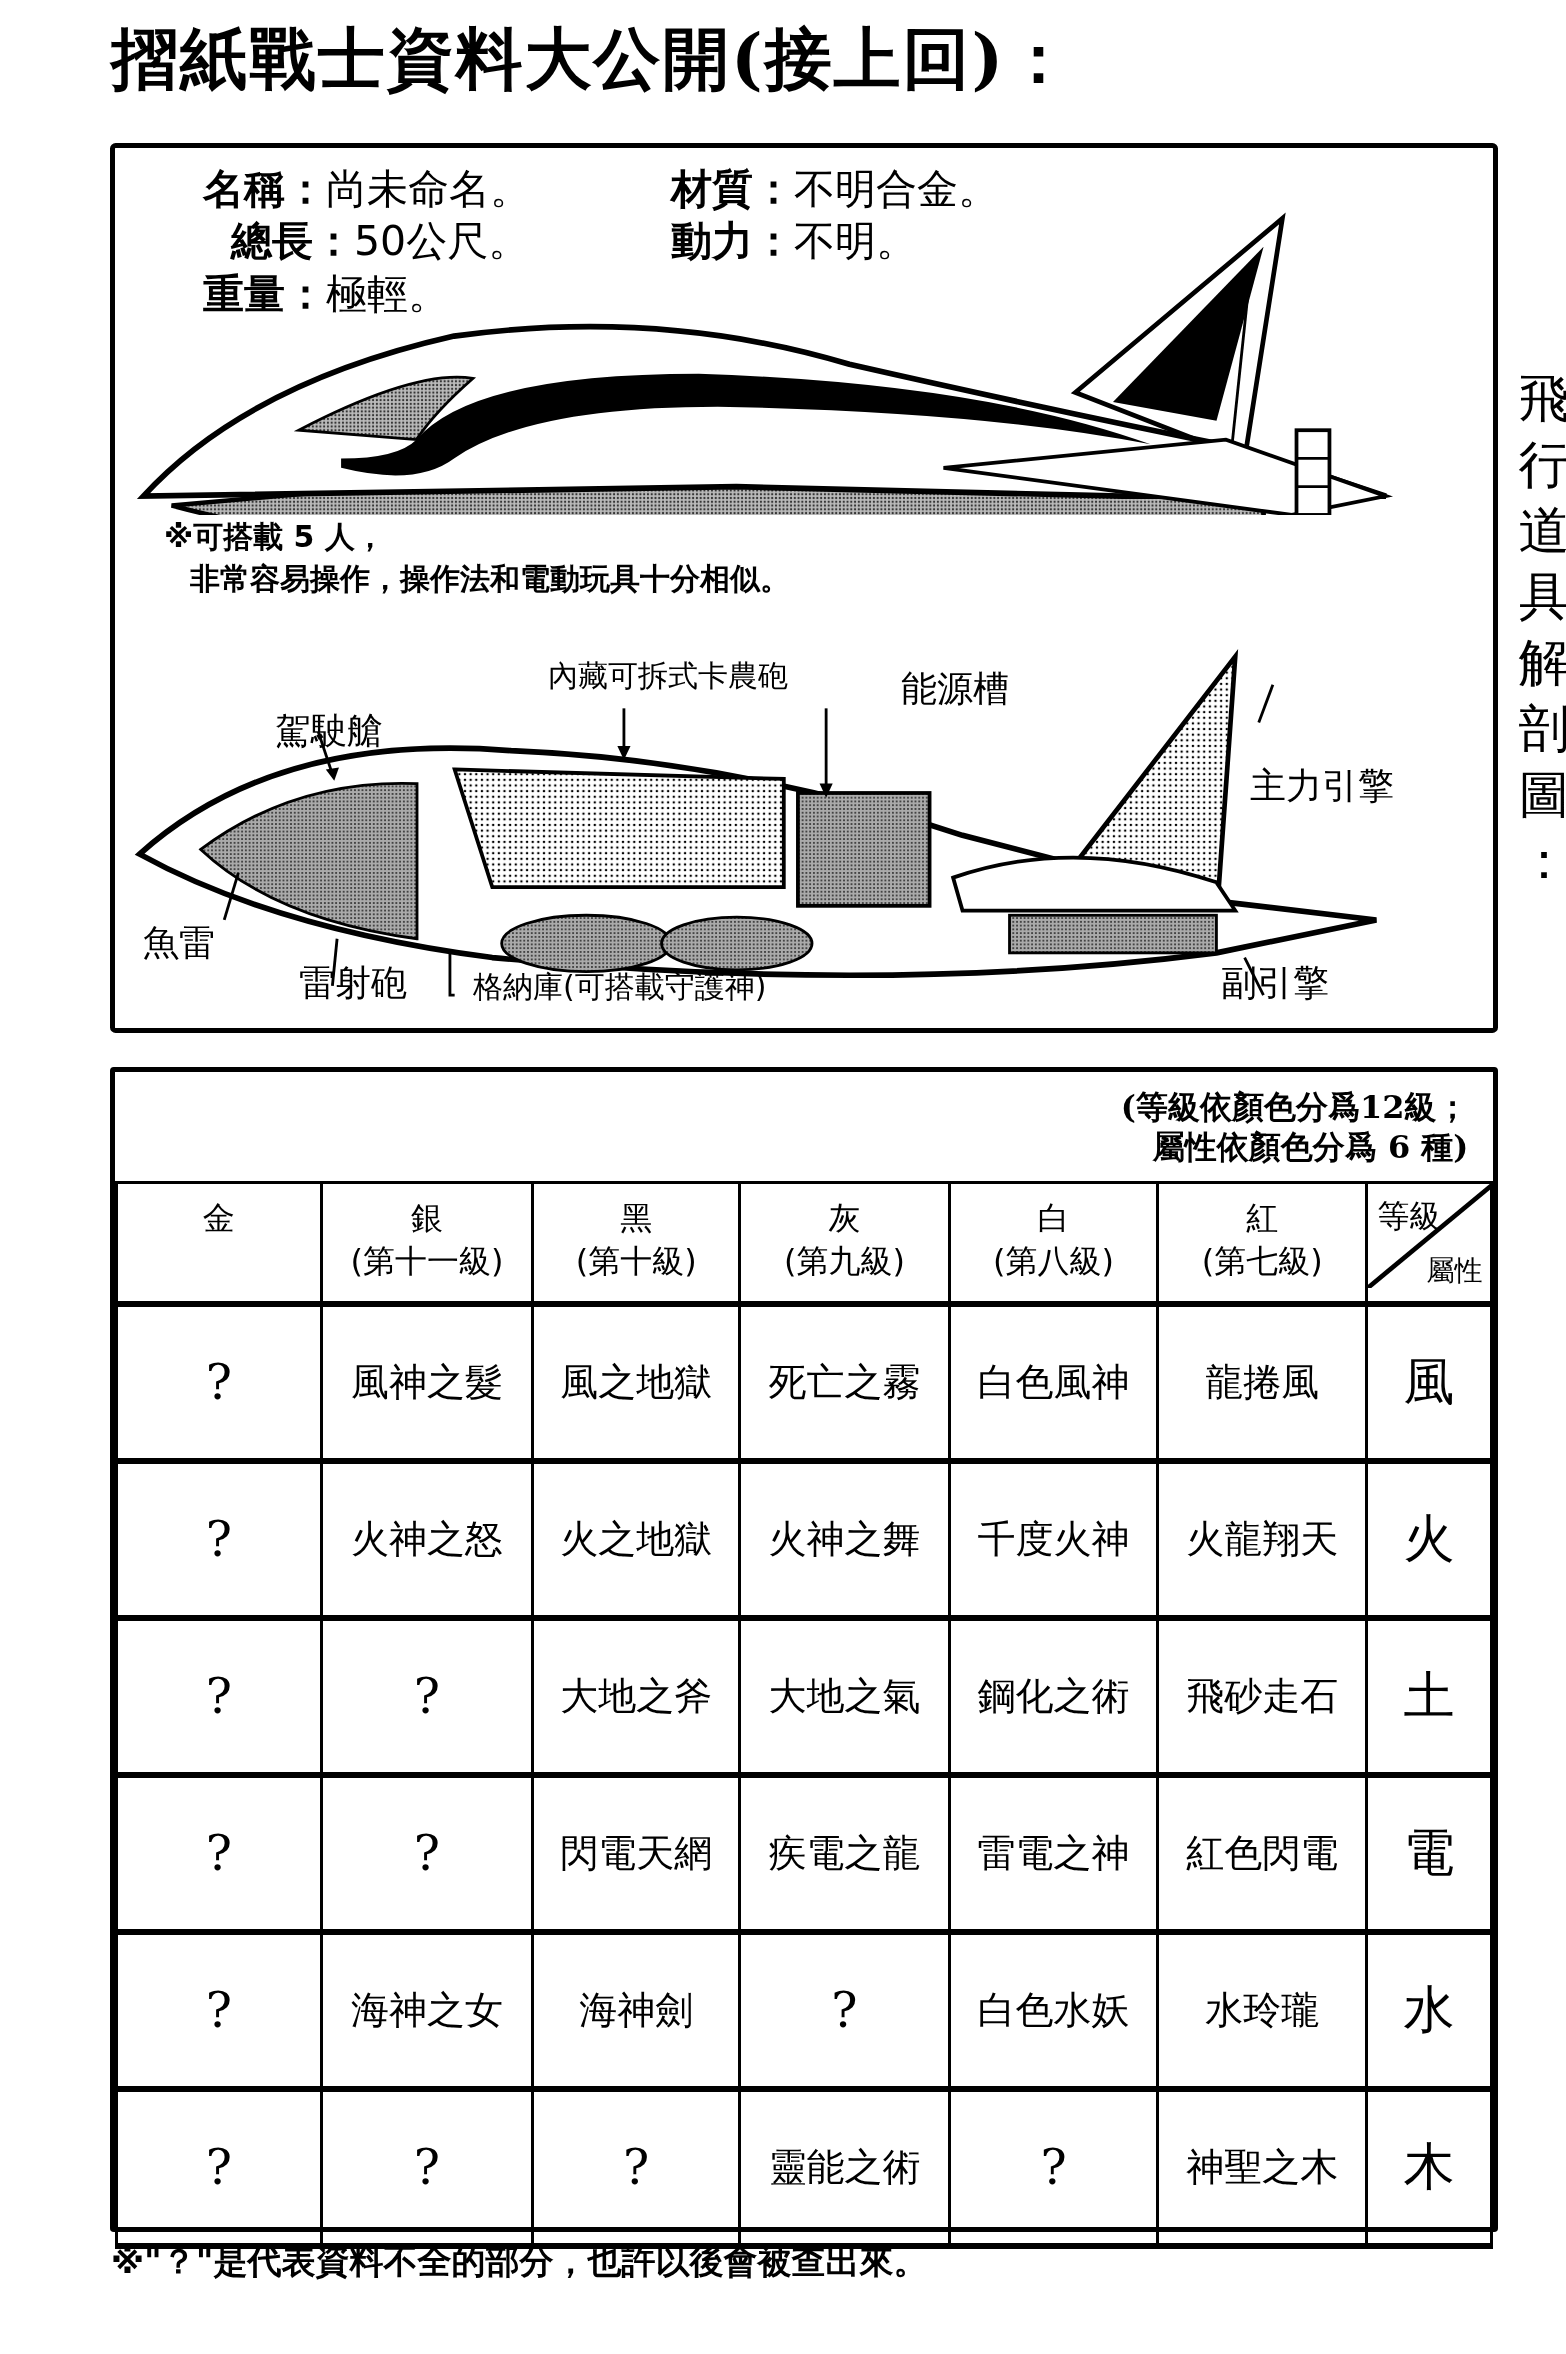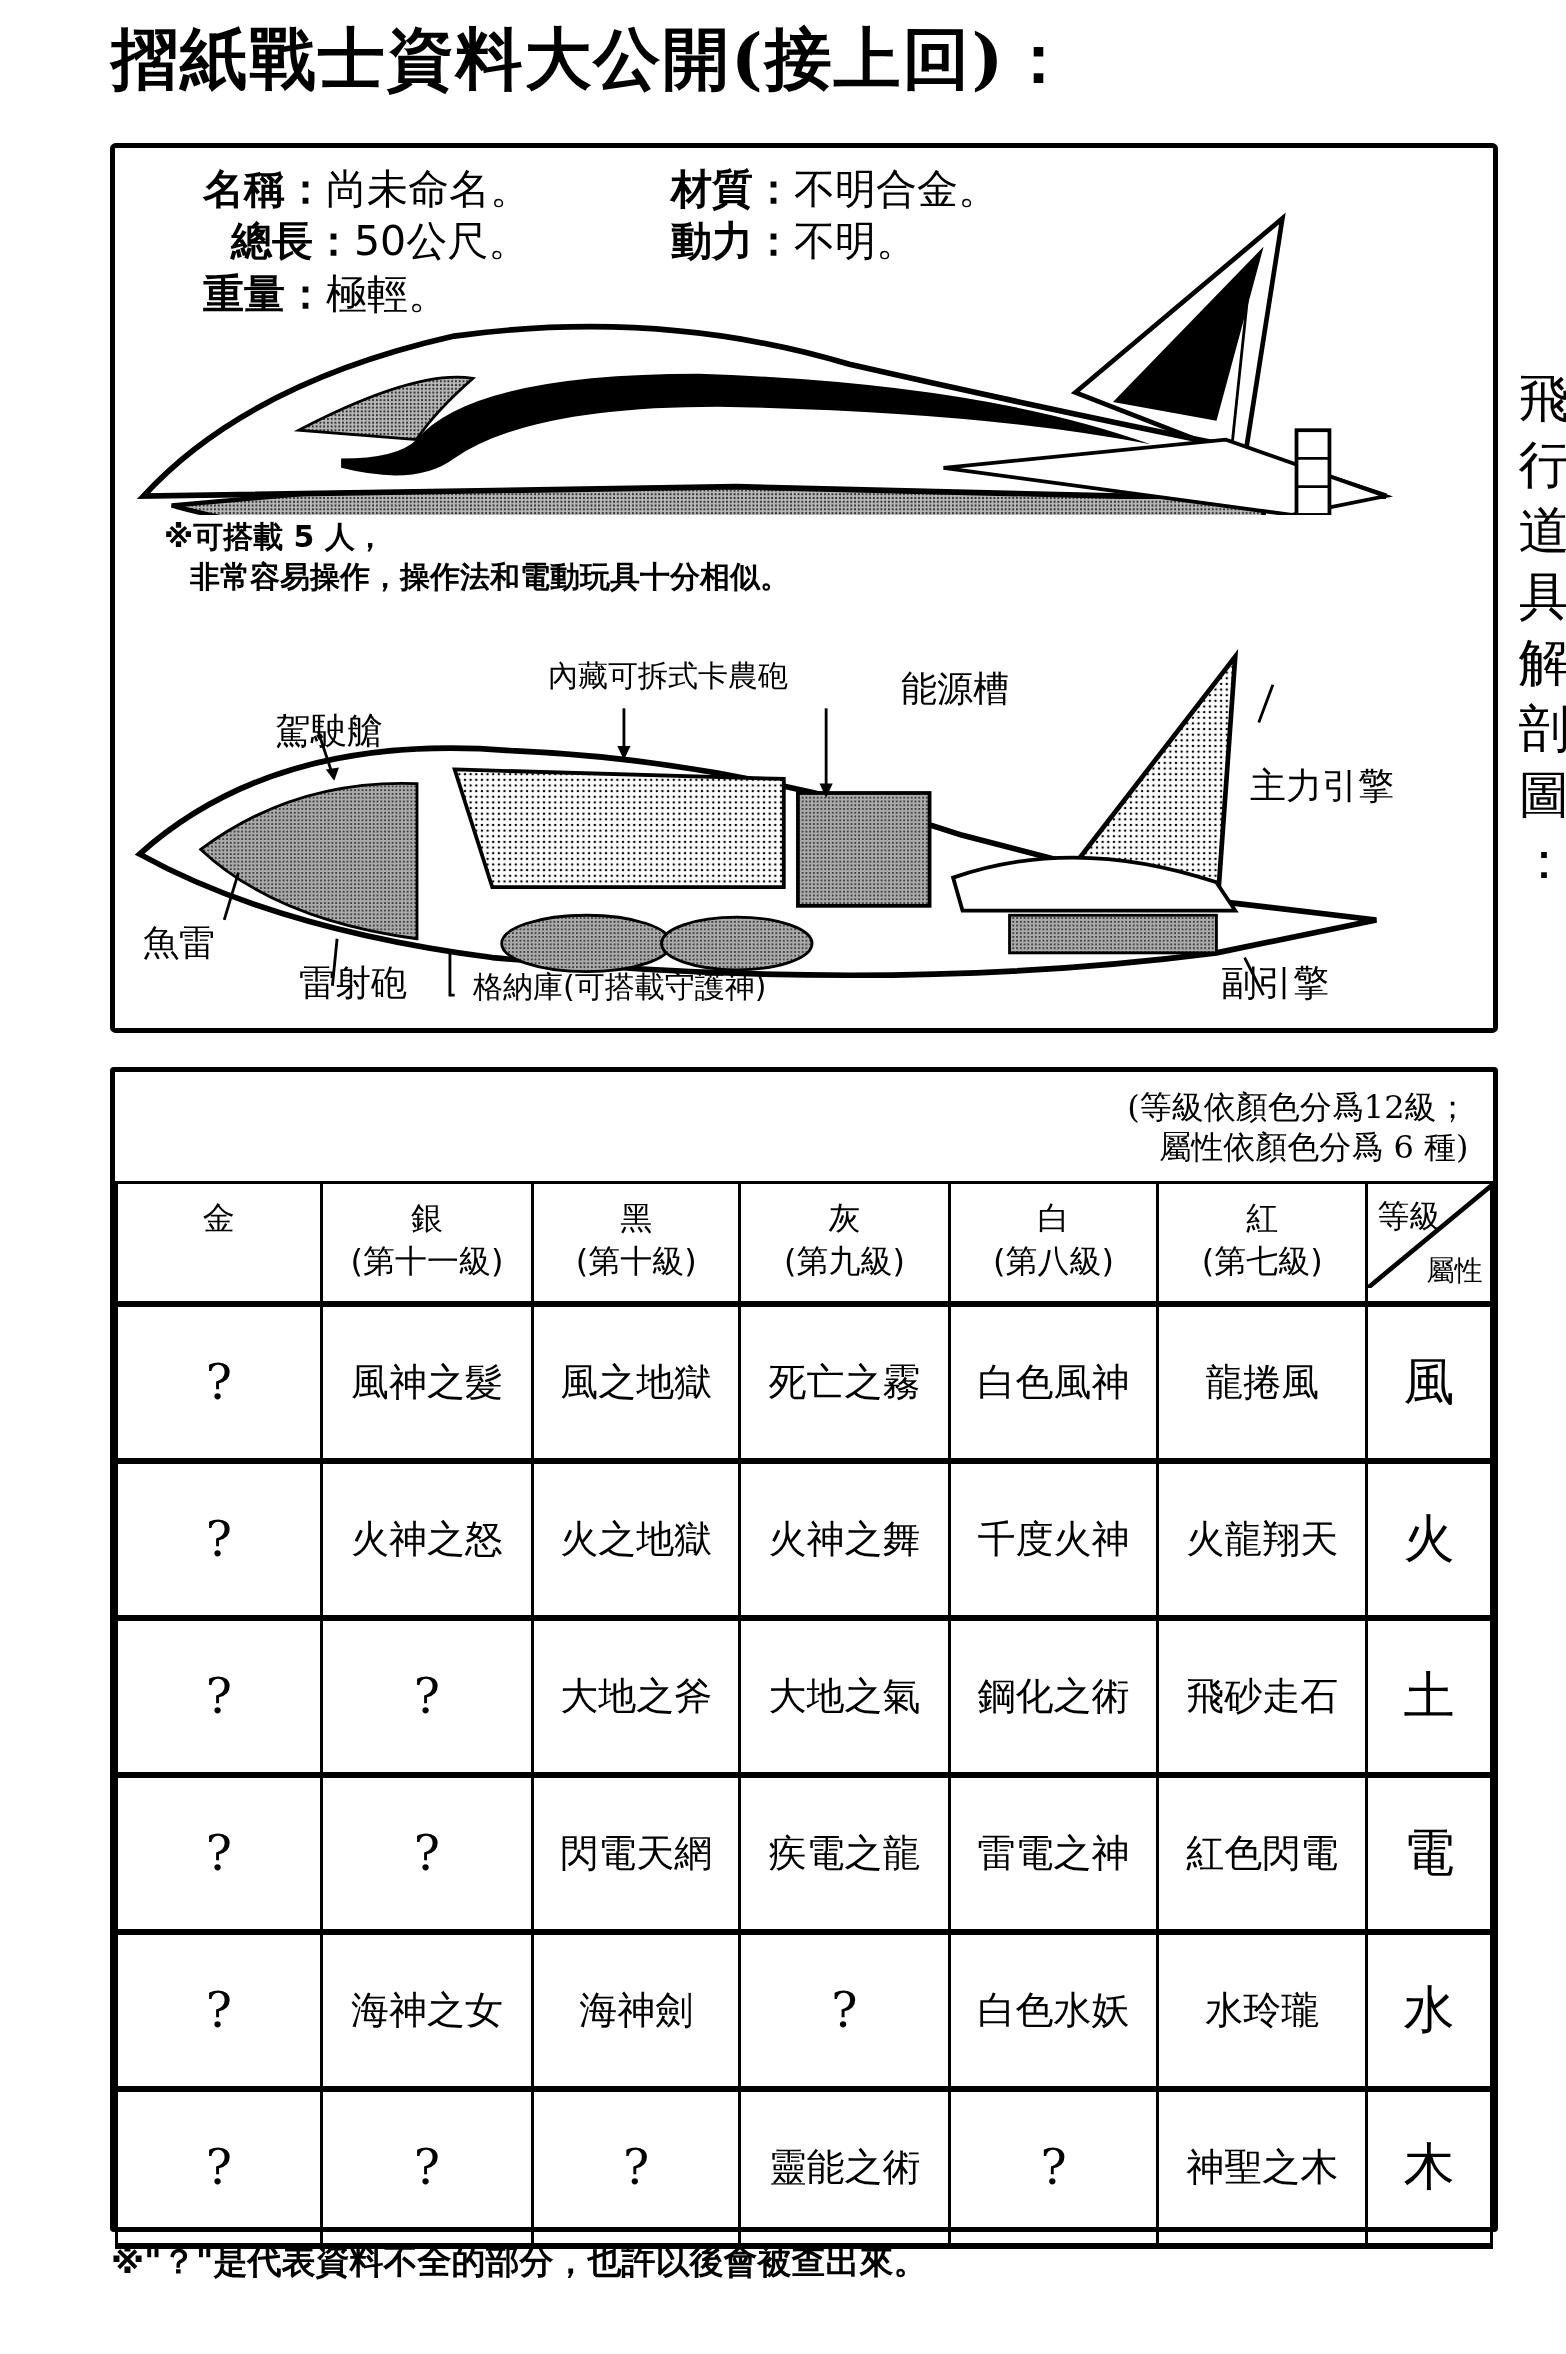--- a/index.html
+++ b/index.html
@@ -11,21 +11,21 @@
   .spec { font-family:"DejaVu Sans","Liberation Sans",sans-serif; font-weight:bold; font-size:41px; line-height:1; white-space:nowrap; }
   .spec .val { font-weight:normal; }
   #side-title { left:1401px; top:218px; width:56px; font-size:51px; line-height:66px; text-align:center; }
   #side-title span { display:block; }
   .note { font-family:"DejaVu Sans","Liberation Sans",sans-serif; font-weight:bold; font-size:30px; line-height:40px; white-space:nowrap; }
   .callout { font-family:"DejaVu Sans","Liberation Sans",sans-serif; font-size:36px; line-height:1; white-space:nowrap; }
   .callout.sm { font-size:30px; }
   svg { position:absolute; }
   #table-wrap { left:110px; top:1067px; width:1378px; height:1155px; border:5.6px solid #000; border-radius:3.8px; }
   #table-title { left:42px; top:34px; font-size:51px; font-weight:bold; white-space:nowrap; }
-  #table-note { right:24.5px; top:15px; font-size:32px; line-height:40px; text-align:right; white-space:nowrap; }
+  #table-note { right:24.5px; top:15px; font-size:32px; line-height:40px; text-align:right; white-space:nowrap;font-weight:bold; }
   table.grid { position:absolute; left:0; top:109px; border-collapse:collapse; table-layout:fixed;
                font-family:"DejaVu Sans","Liberation Sans",sans-serif; }
   table.grid td { border:3.8px solid #000; text-align:center; vertical-align:middle; padding:0; font-size:38px; }
   table.grid tr.head td { height:104px; vertical-align:top; padding-top:13px; font-size:32px; line-height:43px; }
   table.grid tr.row td { height:151px; }
   table.grid tr.row td.q { font-family:"DejaVu Serif","Liberation Serif",serif; font-size:49px; }
   table.grid tr.row td.attr { font-size:51px; }
   table.grid tr { border-bottom:6.6px solid #000; }
   td.corner { position:relative; }
   td.corner .lvl { position:absolute; left:9.4px; top:11.3px; font-size:32px; }
@@ -77,21 +77,21 @@
     <path d="M10 340 Q120 220 340 170 Q560 140 760 200 Q980 250 1180 290 L1330 340 L1050 340 L640 330 Z" fill="#fff" stroke="#000" stroke-width="6"></path>
     <path d="M175 270 Q300 205 360 215 Q320 250 300 280 Z" fill="url(#dense)" stroke="#000" stroke-width="3"></path>
     <path d="M220 300 Q280 300 300 280 Q360 210 600 210 Q900 220 1080 285 Q900 250 620 245 Q420 245 340 300 Q300 330 220 310 Z" fill="#000"></path>
     <path d="M860 310 L1160 280 L1330 340 L1230 360 Z" fill="#fff" stroke="#000" stroke-width="4"></path>
     <rect x="1235" y="270" width="35" height="90" fill="#fff" stroke="#000" stroke-width="4"></rect>
     <line x1="1235" y1="300" x2="1270" y2="300" stroke="#000" stroke-width="3"></line>
     <line x1="1235" y1="330" x2="1270" y2="330" stroke="#000" stroke-width="3"></line>
   </svg>
 
   <div class="abs note" style="left:49px;top:369px;">※可搭載 5 人，</div>
-  <div class="abs note" style="left:75px;top:411px;font-family:Liberation Mono, monospace;">非常容易操作，操作法和電動玩具十分相似。</div>
+  <div class="abs note" style="left:75px;top:411px;">非常容易操作，操作法和電動玩具十分相似。</div>
 
   <div id="side-title" class="abs">
     <span>飛</span>
     <span>行</span>
     <span>道</span>
     <span>具</span>
     <span>解</span>
     <span>剖</span>
     <span>圖</span>
     <span>：</span>

